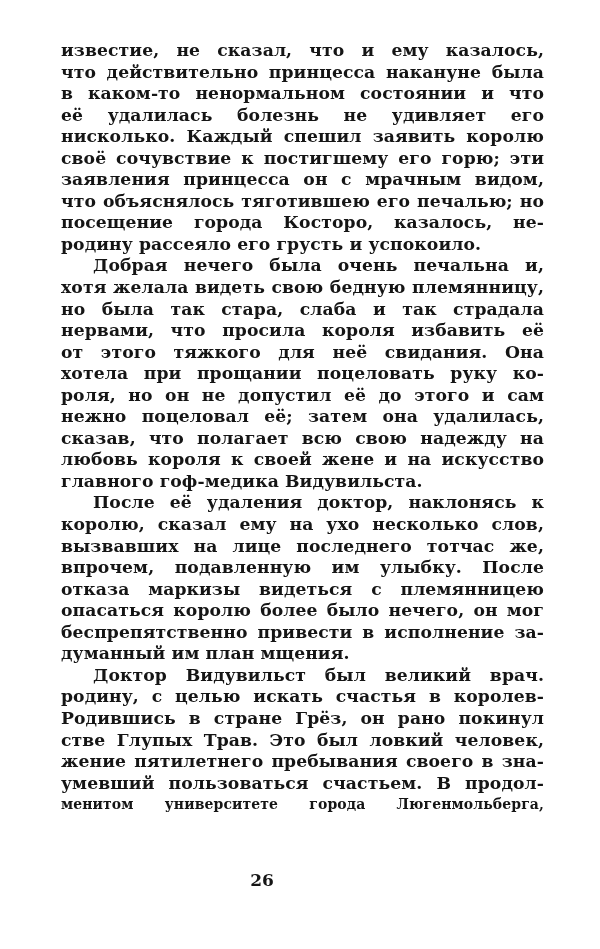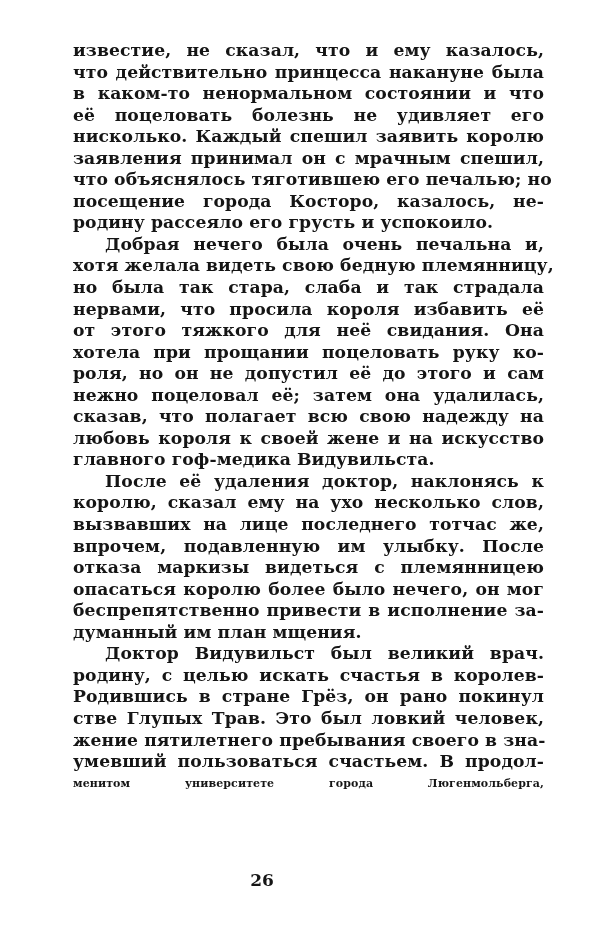--- a/index.html
+++ b/index.html
@@ -24,21 +24,20 @@
       color: #151515;
       font-weight: bold;
       letter-spacing: 0.1px;
     }
     .line {
       display: block;
       white-space: nowrap;
       text-align: justify;
       text-align-last: justify;
       height: 21.55px;
-      margin-left: 12px;
     }
     .line.last {
       text-align-last: left;
     }
     .line.indent {
       padding-left: 32px;
     }
     .page-number {
       position: absolute;
       left: 0;
@@ -53,23 +52,24 @@
   </style>
 </head>
 <body>
 
 <div class="page">
 
   <div>
     <span class="line">известие, не сказал, что и ему казалось,</span>
     <span class="line">что действительно принцесса накануне была</span>
     <span class="line">в каком-то ненормальном состоянии и что</span>
-    <span class="line">её поцеловать болезнь не удивляет его</span>
+    <span class="line">её удалилась болезнь не удивляет его</span>
     <span class="line">нисколько. Каждый спешил заявить королю</span>
-    <span class="line">заявления принимал он с мрачным спешил,</span>
+    <span class="line">своё сочувствие к постигшему его горю; эти</span>
+    <span class="line">заявления принцесса он с мрачным видом,</span>
     <span class="line">что объяснялось тяготившею его печалью; но</span>
     <span class="line">посещение города Косторо, казалось, не-</span>
     <span class="line last">родину рассеяло его грусть и успокоило.</span>
   </div>
 
   <div>
     <span class="line indent">Добрая нечего была очень печальна и,</span>
     <span class="line">хотя желала видеть свою бедную племянницу,</span>
     <span class="line">но была так стара, слаба и так страдала</span>
     <span class="line">нервами, что просила короля избавить её</span>
@@ -93,17 +93,17 @@
     <span class="line last">думанный им план мщения.</span>
   </div>
 
   <div>
     <span class="line indent">Доктор Видувильст был великий врач.</span>
     <span class="line">родину, с целью искать счастья в королев-</span>
     <span class="line">Родившись в стране Грёз, он рано покинул</span>
     <span class="line">стве Глупых Трав. Это был ловкий человек,</span>
     <span class="line">жение пятилетнего пребывания своего в зна-</span>
     <span class="line">умевший пользоваться счастьем. В продол-</span>
-    <span class="line" style="font-size: 11px;">менитом университете города Люгенмольберга,</span>
+    <span class="line" style="font-size: 14px;">менитом университете города Люгенмольберга,</span>
   </div>
 </div>
 
 <div class="page-number">26</div>
 
 </body></html>

